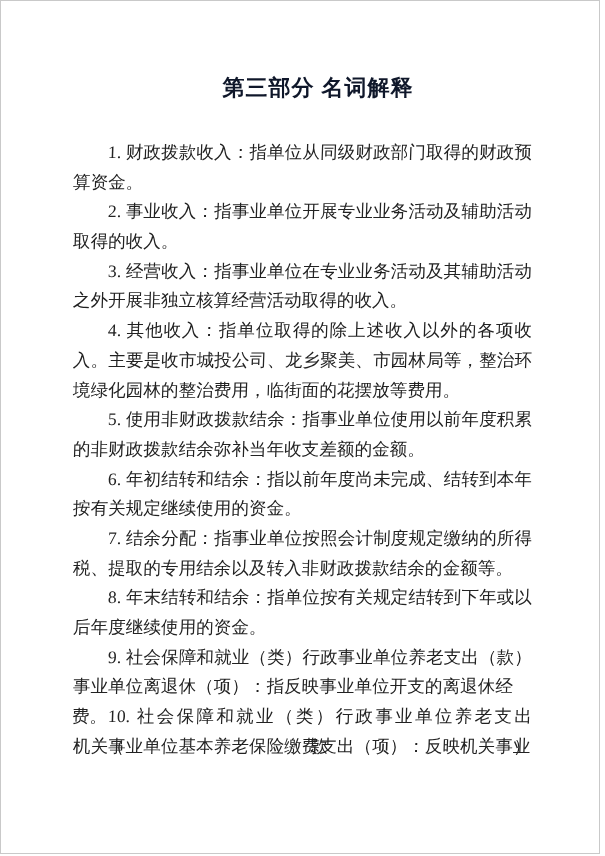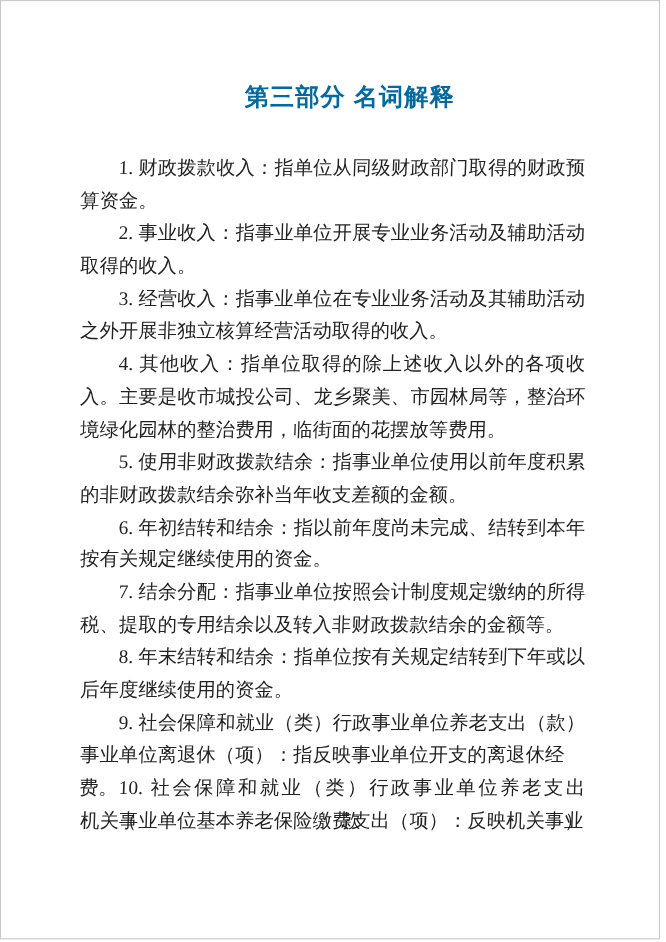--- a/index.html
+++ b/index.html
@@ -30,21 +30,21 @@
     left: 0;
     right: 0;
     margin: 0;
     text-align: center;
     padding-left: 36px; 
     font-family: "Liberation Sans", "DejaVu Sans", sans-serif;
     font-weight: 700;
     font-size: 22px;
     line-height: 30px;
     letter-spacing: 1px;
-    color: #0369a1;
+    color: #0f172a;
   }
   .doc-body {
     position: absolute;
     top: 137px;
     left: 72px;
     width: 459px;
     color: #222222;
   }
   .paragraph {
     margin: 0;

